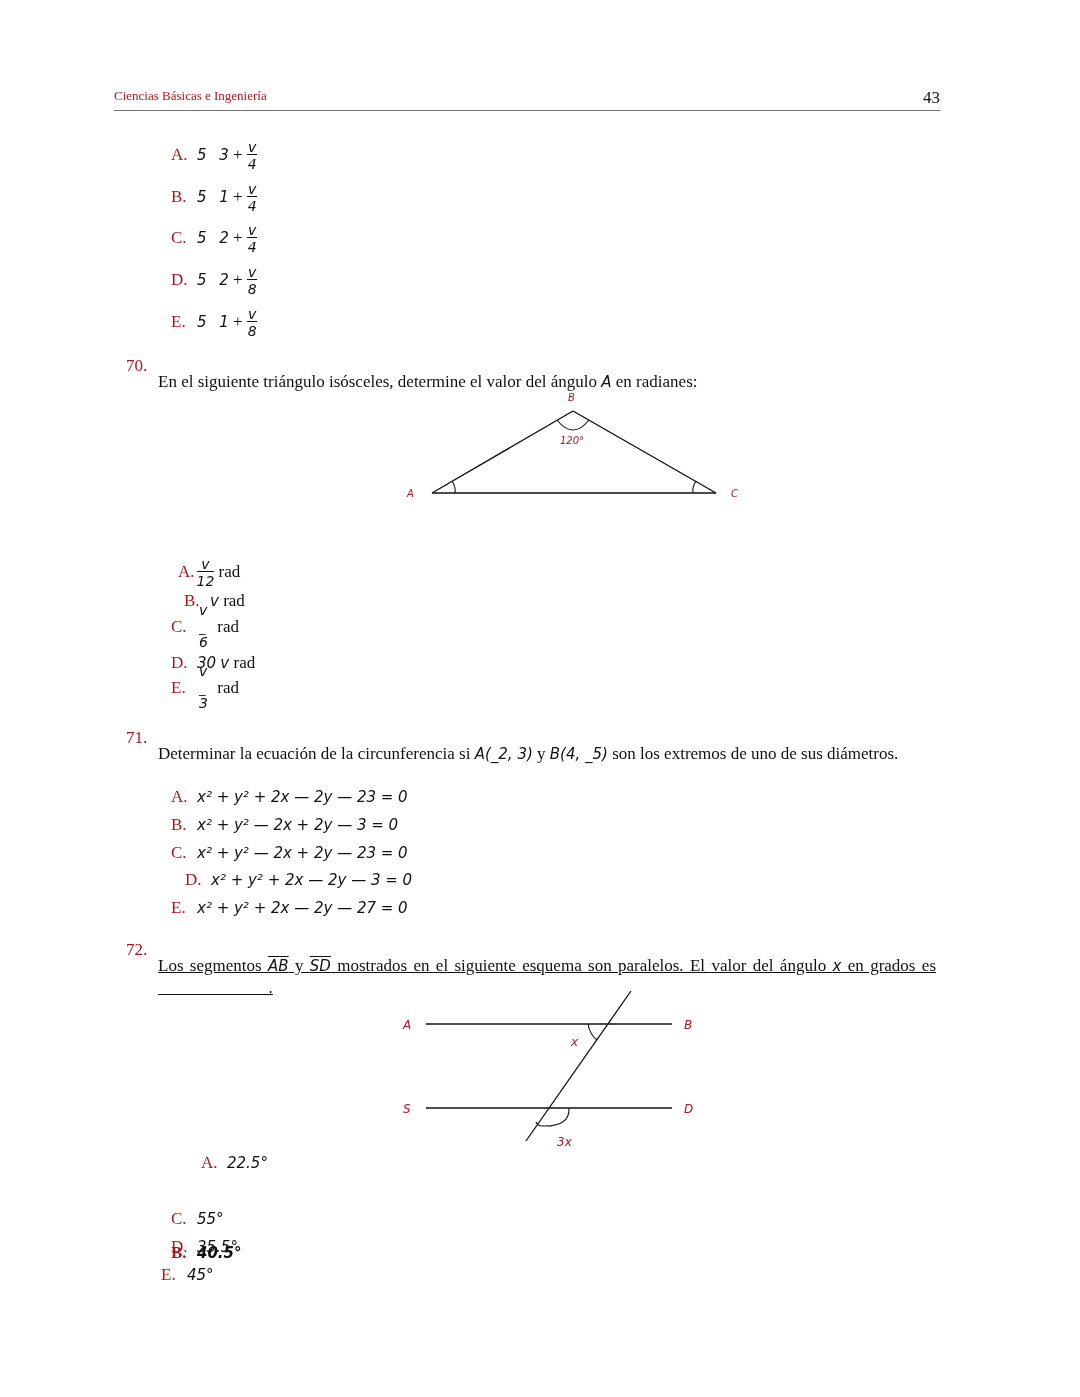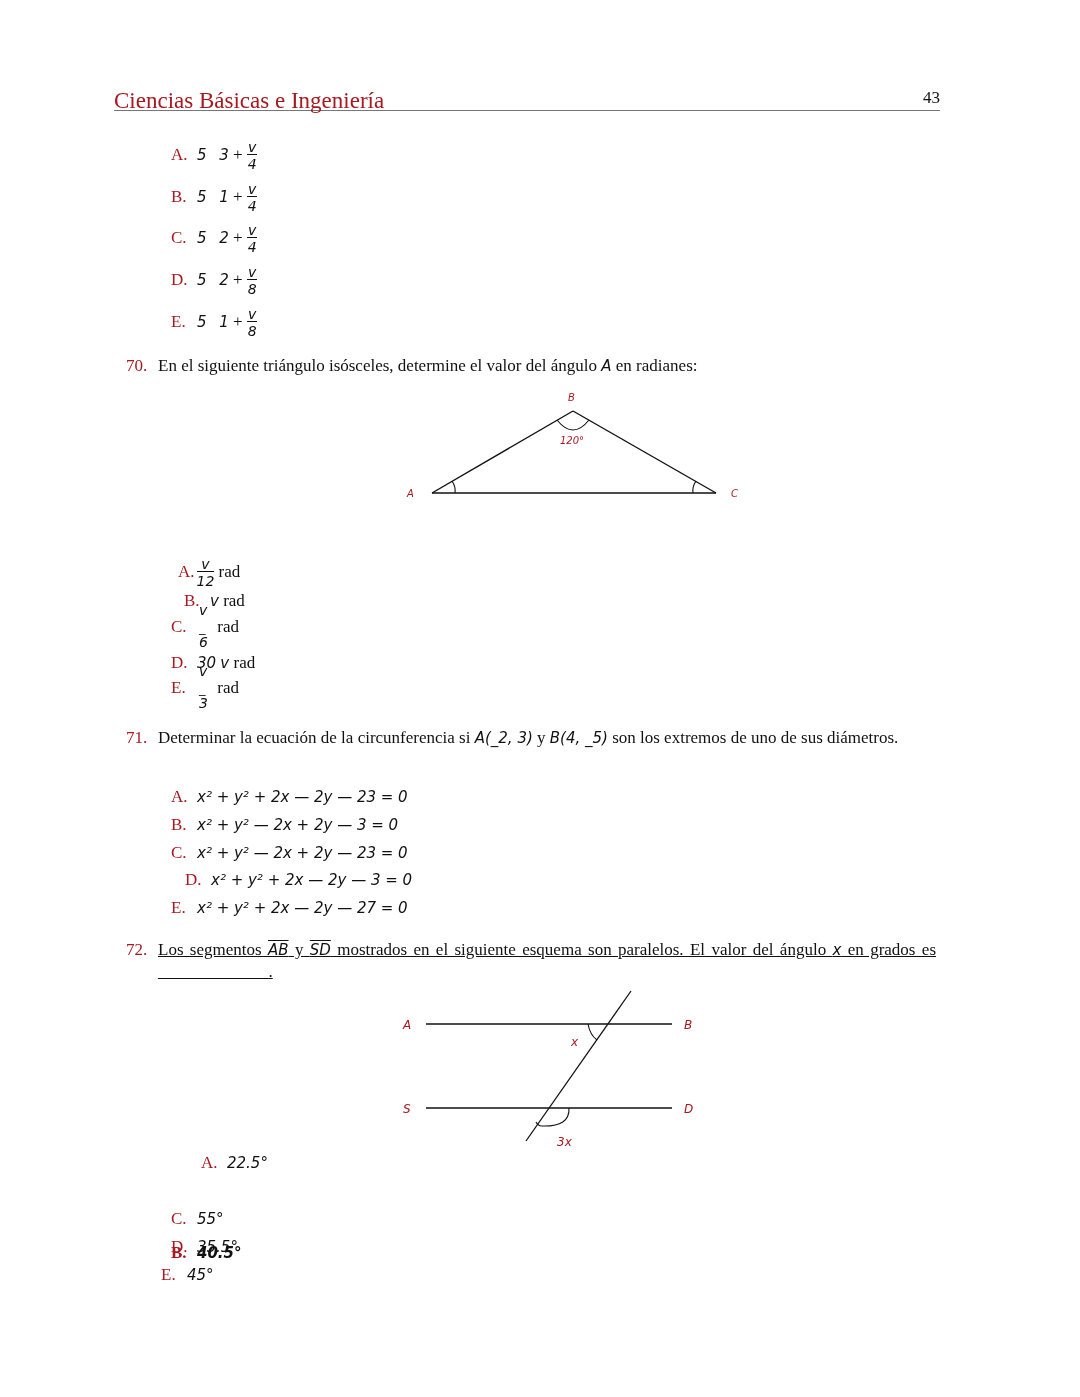--- a/index.html
+++ b/index.html
@@ -2,30 +2,30 @@
 <html><head>
 <meta charset="utf-8">
 <style>
   html, body { margin: 0; padding: 0; background: #ffffff; }
   body { width: 1080px; height: 1397px; position: relative; overflow: hidden;
          font-family: "Liberation Serif", serif; color: #111; }
   .red { color: #a8191f; }
   .math { font-family: "DejaVu Sans", sans-serif; font-style: italic; font-size: 15px; }
   .header { position: absolute; left: 114px; top: 86px; width: 826px; height: 24px;
             border-bottom: 1px solid #777; }
-  .header .title { position: absolute; left: 0; top: 2px; font-size: 23px; color: #a8191f; }
+  .header .title { position: absolute; left: 0; top: 2px; font-size: 13px; color: #a8191f; }
   .header .pnum { position: absolute; right: 0; top: 2px; font-size: 17px; }
   .opt { position: absolute; font-size: 17px; white-space: nowrap; }
   .opt .lbl { color: #a8191f; display: inline-block; width: 26px; }
   .frac { display: inline-block; position: relative; vertical-align: middle; text-align: center; }
   .frac .num { display: block; font-family: "DejaVu Sans", sans-serif; font-style: italic; font-size: 14px; line-height: 14px; border-bottom: 1px solid #111; padding: 0 1px; }
   .frac .den { display: block; font-family: "DejaVu Sans", sans-serif; font-style: italic; font-size: 14px; line-height: 18px; }
   .q { position: absolute; left: 126px; width: 810px; font-size: 17px; line-height: 21px; }
   .q .qn { color: #a8191f; position: absolute; left: 0; }
-  .q .qt { display: block; margin-left: 32px; text-align: justify; }
+  .q .qt { display: block; margin-left: 32px; text-align: justify; margin-top: 16px; }
   .stack { display: inline-block; position: relative; width: 16px; height: 16px; vertical-align: baseline; }
   .stack .top { position: absolute; left: 2px; top: -14px; font-family: "DejaVu Sans", sans-serif; font-style: italic; font-size: 14px; }
   .stack .bar { position: absolute; left: 2px; top: 4px; font-family: "DejaVu Sans", sans-serif; font-size: 13px; }
   .stack .bot { position: absolute; left: 2px; top: 18px; font-family: "DejaVu Sans", sans-serif; font-style: italic; font-size: 14px; }
   .overline { text-decoration: overline; }
   svg text { font-family: "DejaVu Sans", sans-serif; font-style: italic; fill: #a8191f; }
 </style>
 </head>
 <body>
 

